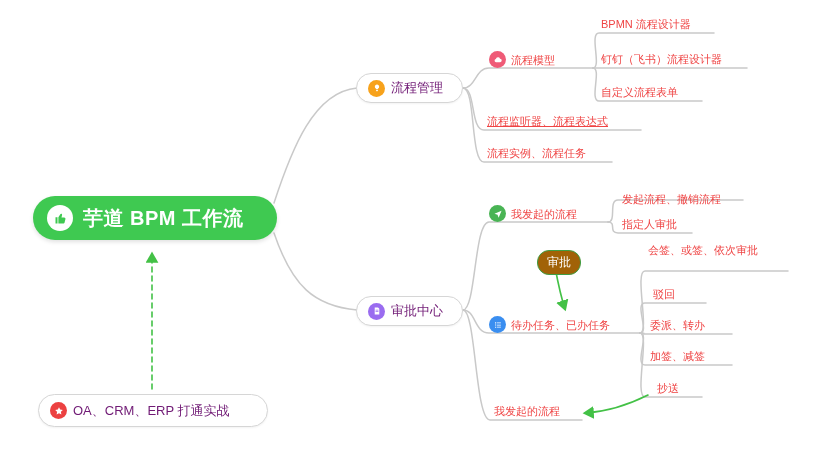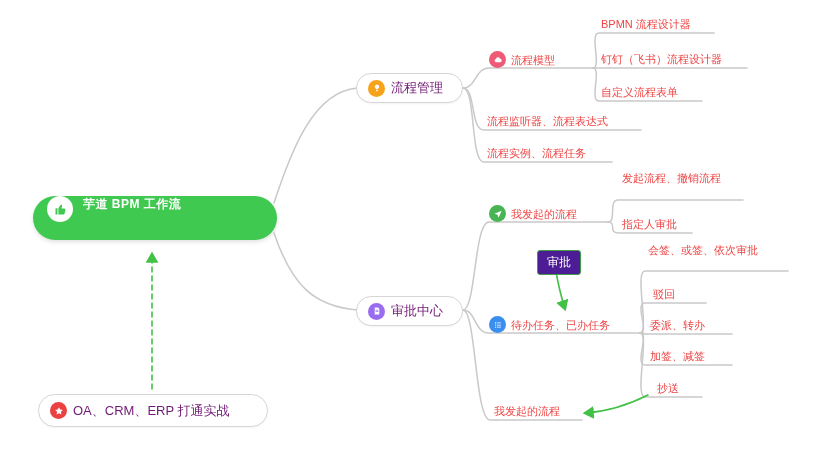--- a/index.html
+++ b/index.html
@@ -5,22 +5,22 @@
   * { margin:0; padding:0; box-sizing:border-box; }
   html,body { background:#fff; }
   body { font-family:"Liberation Sans", sans-serif; }
   .canvas { position:relative; width:814px; height:453px; background:#fff; overflow:hidden; }
   svg.links { position:absolute; left:0; top:0; pointer-events:none; }
   .gray-link { fill:none; stroke:#c9c9c9; stroke-width:1.5; stroke-linecap:round; }
   .green-link { fill:none; stroke:#43c146; stroke-width:1.6; stroke-linecap:round; }
   .dashed { stroke-dasharray:5 4; }
 
   .root-node { position:absolute; left:33px; top:196px; width:244px; height:44px;
-    background:#3fc951; border-radius:22px; display:flex; gap:10px;
-    padding:0 14px; color:#fff; font-size:12px; font-weight:bold; letter-spacing:.5px;
+    background:#3fc951; border-radius:22px; display:flex; align-items:center; gap:10px;
+    padding:0 14px; color:#fff; font-size:20px; font-weight:bold; letter-spacing:.5px;
     box-shadow:0 2px 4px rgba(0,0,0,.12); white-space:nowrap; }
   .root-icon { width:26px; height:26px; border-radius:50%; background:#fff; flex:none;
     display:inline-flex; align-items:center; justify-content:center; }
   .root-icon svg { width:15px; height:15px; fill:#3fc951; }
 
   .box-node { position:absolute; height:30px; background:#fff; border:1px solid #d6d6d6;
     border-radius:15px; display:flex; align-items:center; gap:6px; padding:0 11px;
     font-size:13px; color:#701a75; white-space:nowrap; box-shadow:0 1px 2px rgba(0,0,0,.05); }
 
   .leaf { position:absolute; display:flex; align-items:center; gap:5px;
@@ -29,22 +29,22 @@
   .icon-circle { width:17px; height:17px; border-radius:50%; flex:none;
     display:inline-flex; align-items:center; justify-content:center; }
   .icon-circle svg { width:10px; height:10px; fill:#fff; }
   .bg-orange { background:#f7a21b; }
   .bg-red    { background:#ef5b77; }
   .bg-purple { background:#9a6cf0; }
   .bg-green  { background:#49b454; }
   .bg-blue   { background:#3a8ef0; }
   .bg-crimson{ background:#ec4141; }
 
-  .badge { position:absolute; left:537px; top:250px; background:#4c1d95; border:1px solid #3f9e43;
-    color:#fff; font-size:12px; padding:3px 9px; border-radius:3px; white-space:nowrap; }
+  .badge { position:absolute; left:537px; top:250px; background:#a16207; border:1px solid #3f9e43;
+    color:#fff; font-size:12px; padding:3px 9px; border-radius:12px; white-space:nowrap; }
 </style>
 </head>
 <body>
 
 <div class="canvas">
 
   <svg class="links" width="814" height="453">
     <defs>
       <marker id="ah" markerWidth="9" markerHeight="9" refX="5.5" refY="4" orient="auto">
         <path d="M0 0 L7 4 L0 8 z" fill="#43c146"></path>
@@ -121,36 +121,36 @@
   </div>
   <div class="leaf" style="left:601px; top:16px;">
     <span>BPMN 流程设计器</span>
   </div>
   <div class="leaf" style="left:601px; top:51px;">
     <span>钉钉（飞书）流程设计器</span>
   </div>
   <div class="leaf" style="left:601px; top:84px;">
     <span>自定义流程表单</span>
   </div>
-  <div class="leaf" style="left:487px; top:113px;">
+  <div class="leaf" style="left:487px; top:113px;text-decoration:underline;">
     <span>流程监听器、流程表达式</span>
   </div>
   <div class="leaf" style="left:487px; top:145px;">
     <span>流程实例、流程任务</span>
   </div>
 
   <div class="leaf" style="left:489px; top:205px;">
     <span class="icon-circle bg-green">
       <svg viewBox="0 0 24 24">
           <path d="M3.5 11.2 20.5 4l-7 17-2.6-7.2z"></path>
         </svg>
     </span>
     <span>我发起的流程</span>
   </div>
-  <div class="leaf" style="left:622px; top:170px;">
+  <div class="leaf" style="left:622px; top:191px;">
     <span>发起流程、撤销流程</span>
   </div>
   <div class="leaf" style="left:622px; top:216px;">
     <span>指定人审批</span>
   </div>
 
   <div class="badge">
     <span>审批</span>
   </div>
 

